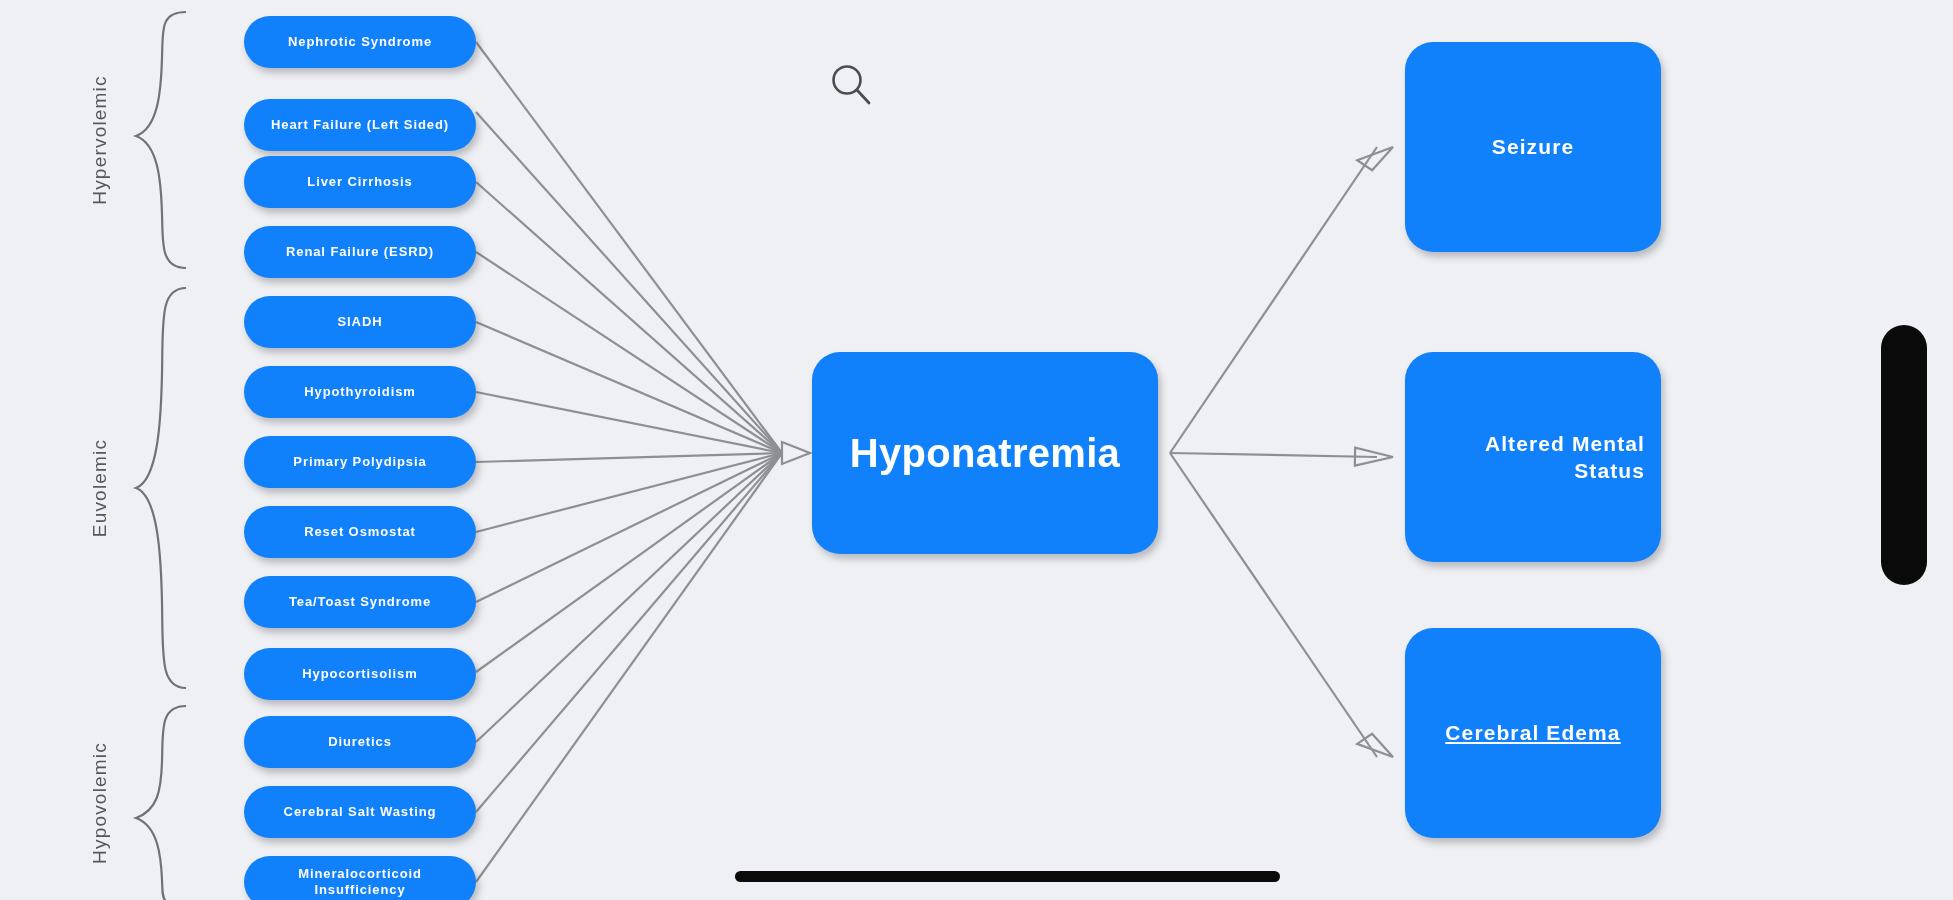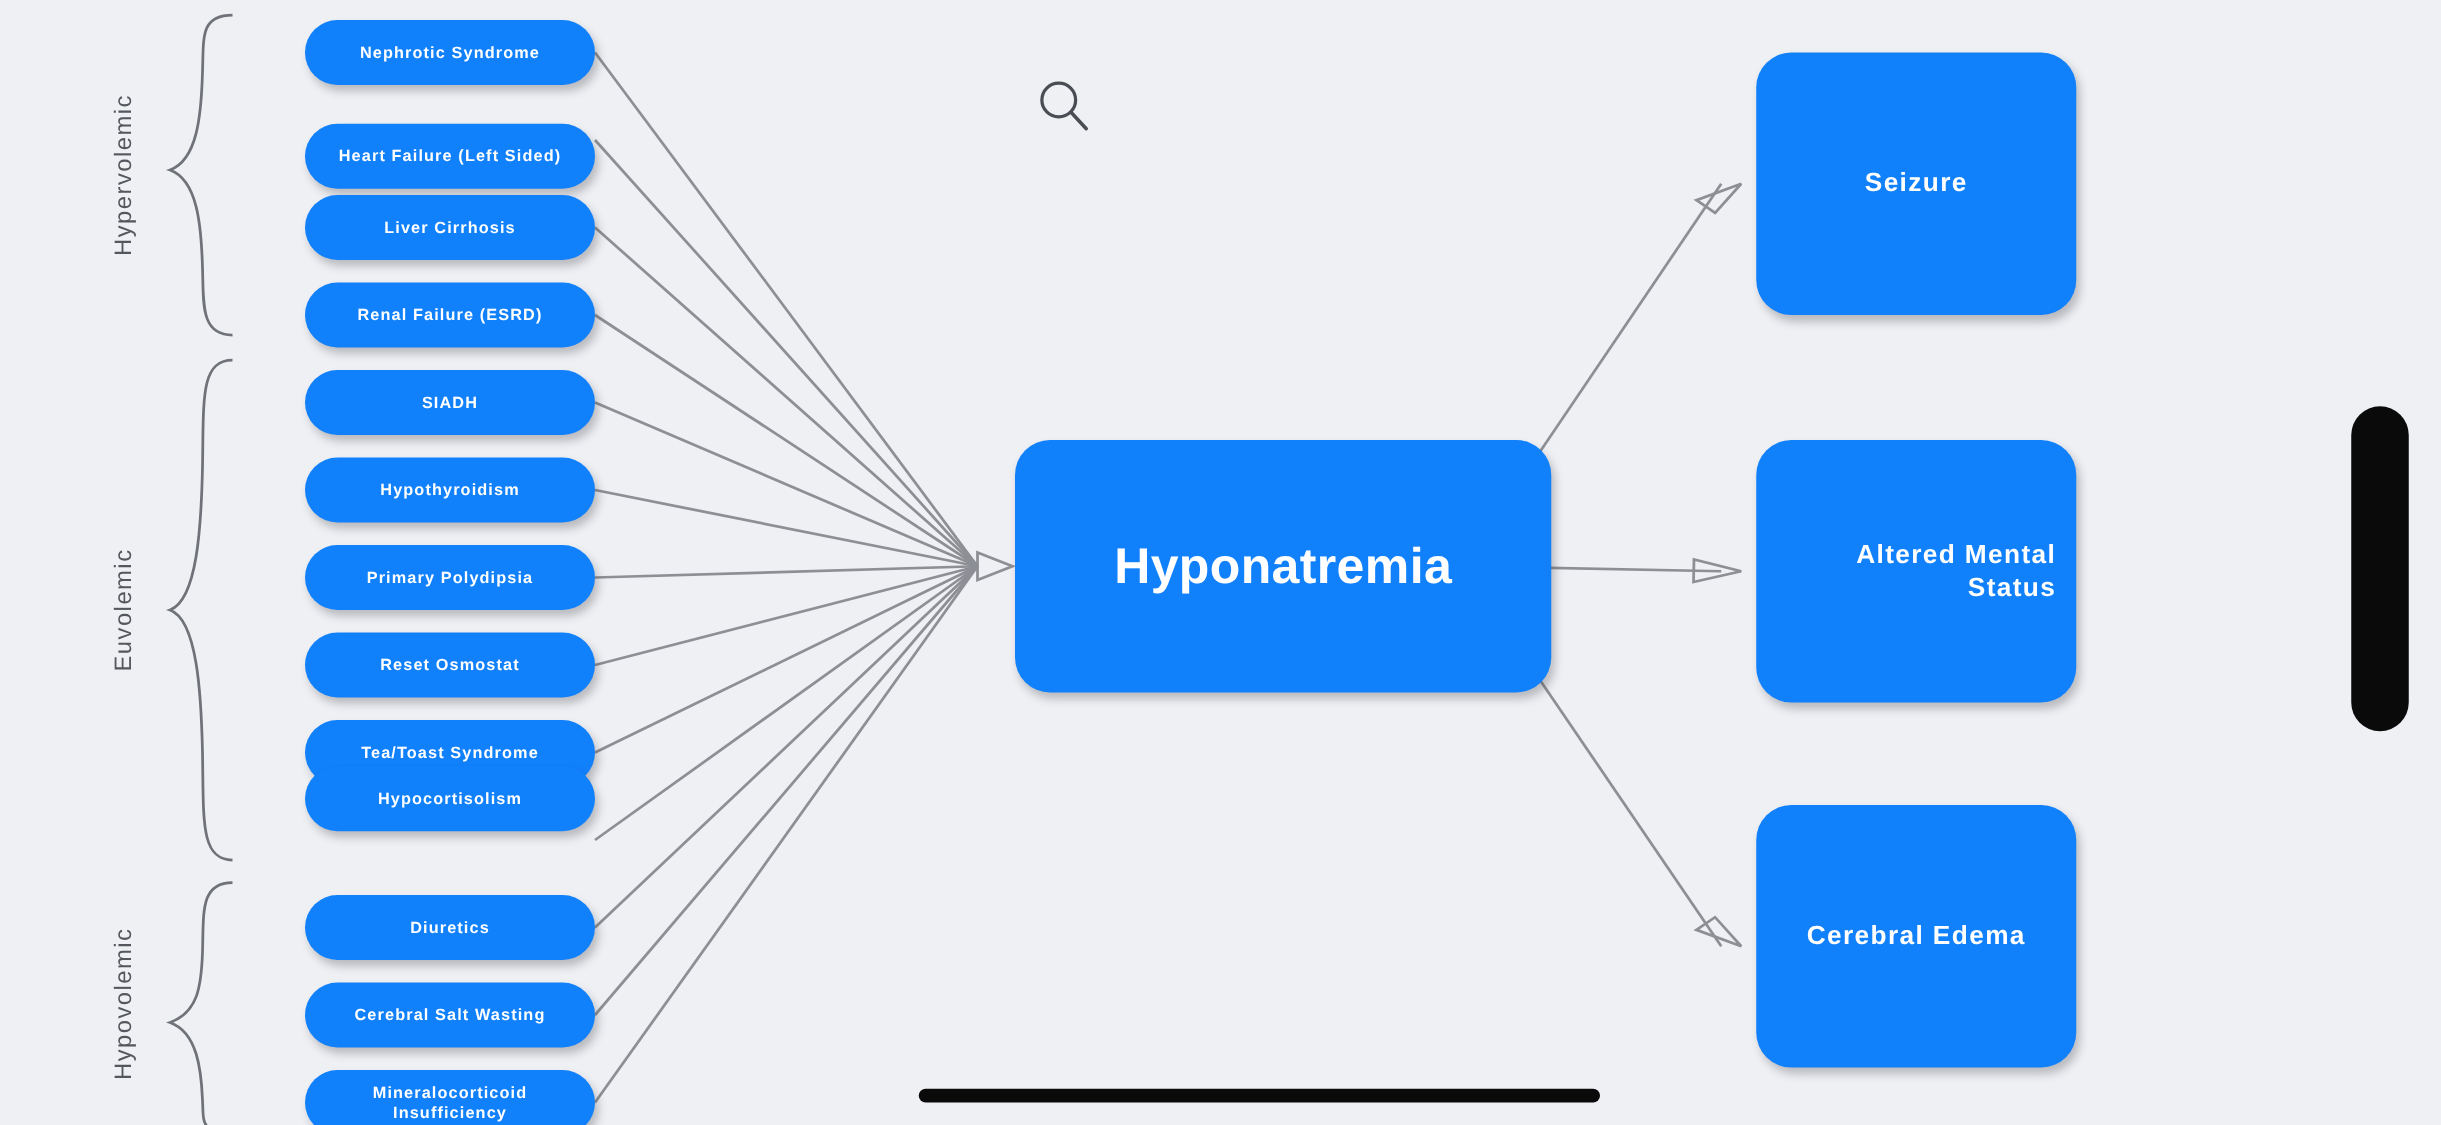--- a/index.html
+++ b/index.html
@@ -73,21 +73,21 @@
     height: 52px;
     border-radius: 26px;
     font-size: 13px;
     font-weight: 700;
     letter-spacing: 0.9px;
     line-height: 1.22;
     padding: 0 10px;
   }
   .node-center {
     left: 812px; top: 352px;
-    width: 429px; height: 202px;
+    width: 346px; height: 202px;
     border-radius: 28px;
     font-size: 40px;
     font-weight: 700;
     letter-spacing: 0.3px;
   }
   .node-outcome {
     left: 1405px;
     width: 256px; height: 210px;
     border-radius: 28px;
     font-size: 21px;
@@ -184,21 +184,21 @@
       </div>
       <div class="node node-cause" style="top: 436px;">
         <span>Primary Polydipsia</span>
       </div>
       <div class="node node-cause" style="top: 506px;">
         <span>Reset Osmostat</span>
       </div>
       <div class="node node-cause" style="top: 576px;">
         <span>Tea/Toast Syndrome</span>
       </div>
-      <div class="node node-cause" style="top: 613px;">
+      <div class="node node-cause" style="top: 648px;">
         <span>Hypocortisolism</span>
       </div>
       <div class="node node-cause" style="top: 716px;">
         <span>Diuretics</span>
       </div>
       <div class="node node-cause" style="top: 786px;">
         <span>Cerebral Salt Wasting</span>
       </div>
       <div class="node node-cause" style="top: 856px;">
         <span>Mineralocorticoid Insufficiency</span>
@@ -209,21 +209,21 @@
     <span>Hyponatremia</span>
   </div>
 
   <div id="outcome-nodes">
       <div class="node node-outcome" style="top: 42px;">
         <span>Seizure</span>
       </div>
       <div class="node node-outcome" style="top: 352px; text-align: right;">
         <span>Altered Mental Status</span>
       </div>
-      <div class="node node-outcome" style="top: 644px;">
+      <div class="node node-outcome" style="top: 628px; text-decoration: underline;">
         <span>Cerebral Edema</span>
       </div>
     </div>
 
   <div id="scroll-v"></div>
   <div id="scroll-h"></div>
 
 <div class="group-label" style="left: 100px; top: 140px; transform: translate(-50%, -50%) rotate(-90deg);">Hypervolemic</div>
     <div class="group-label" style="left: 100px; top: 488px; transform: translate(-50%, -50%) rotate(-90deg);">Euvolemic</div>
     <div class="group-label" style="left: 100px; top: 803px; transform: translate(-50%, -50%) rotate(-90deg);">Hypovolemic</div>

